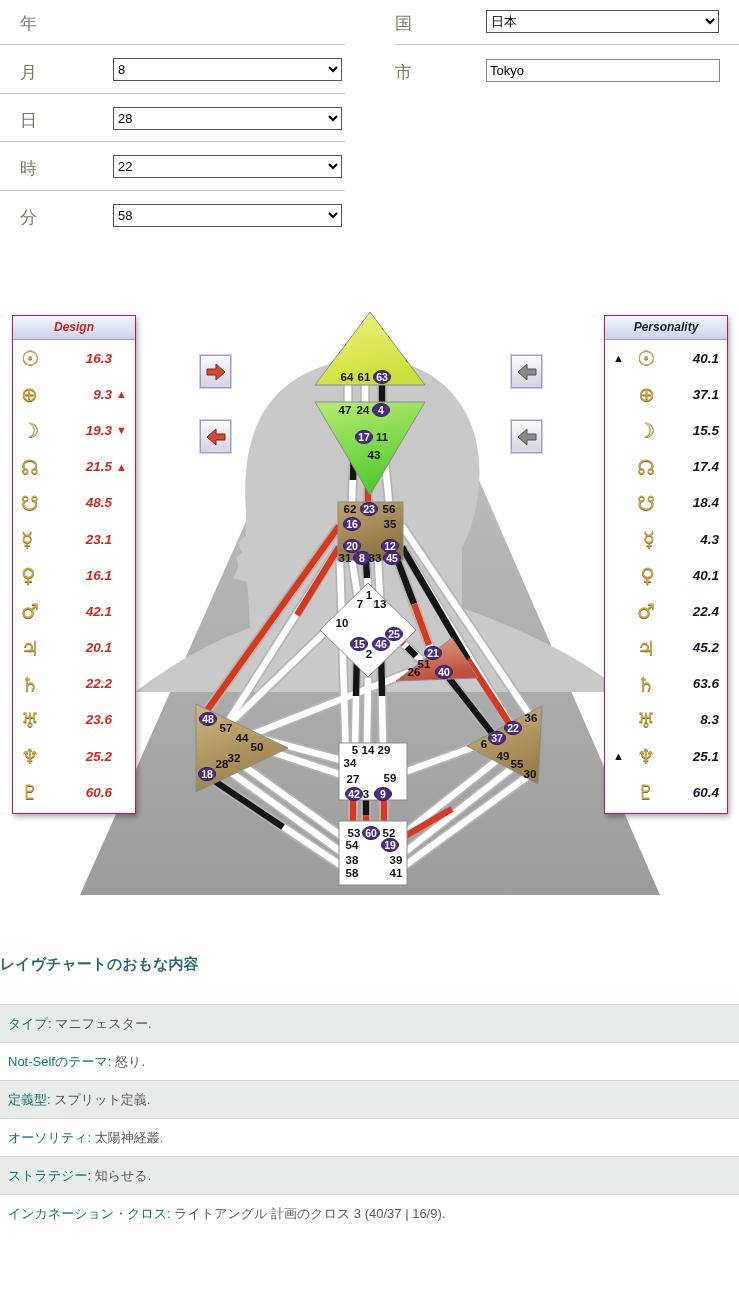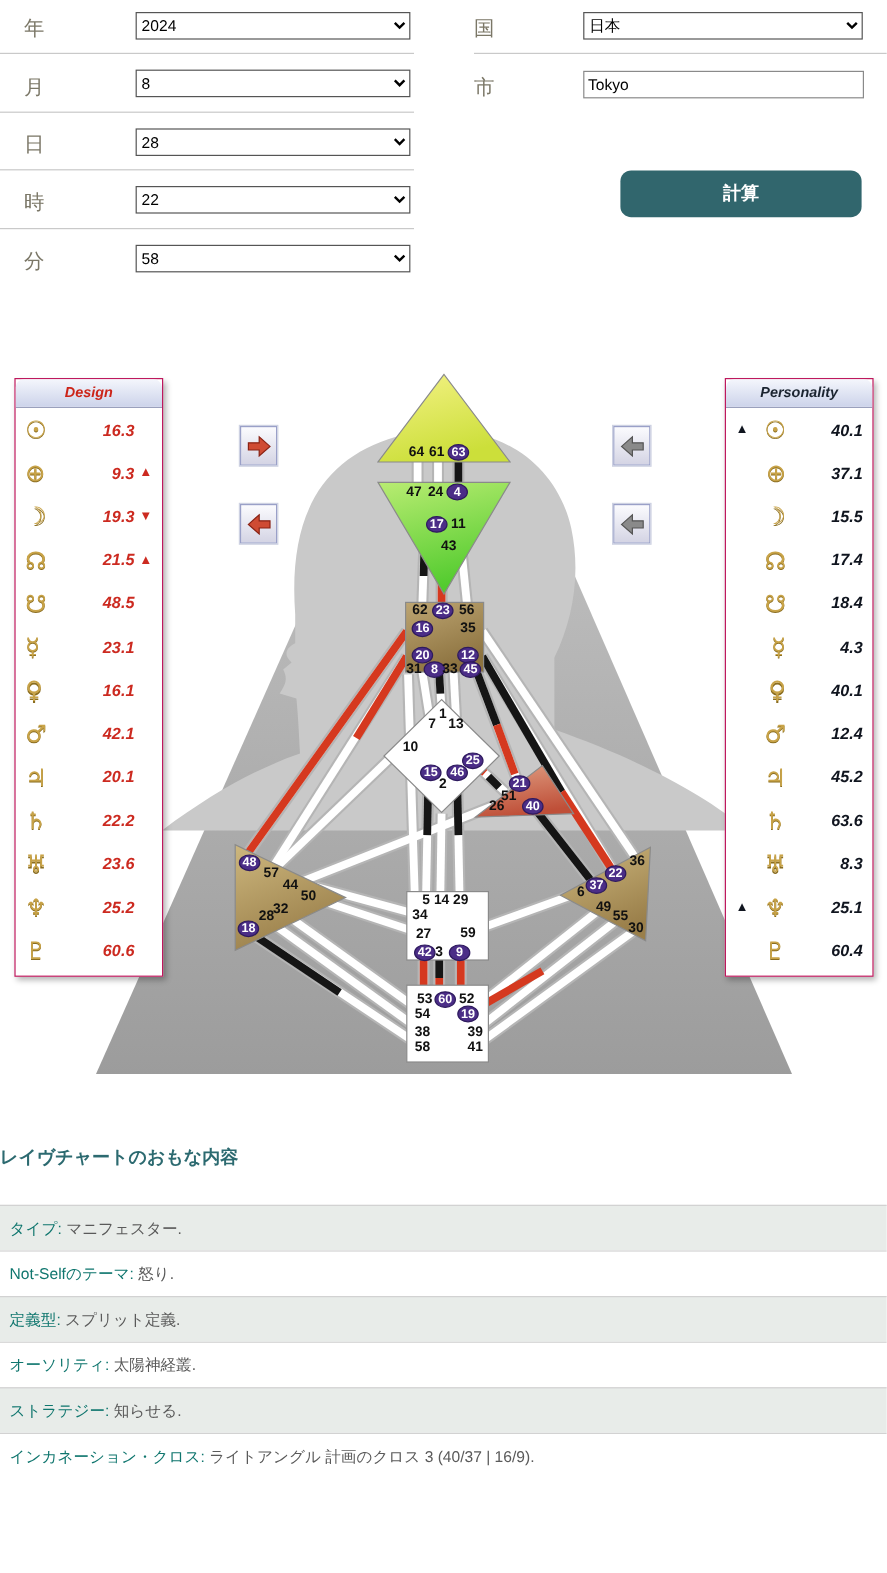--- a/index.html
+++ b/index.html
@@ -49,42 +49,40 @@
   .srow:nth-child(odd){background:#e8ece9;}
   .srow:nth-child(even){background:#fff;}
   .slabel{font-weight:normal;color:#0f766e;white-space:pre;}
   .svalue{color:#5a5a5a;white-space:pre;}
 </style>
 </head>
 <body>
 
 <div class="form">
   <div class="flabel" style="top:12px">年</div>
-  <select class="fsel" style="position:absolute;left:113px;top:10px"><option>2024</option></select>
   <div class="flabel" style="top:61px">月</div>
   <select style="position:absolute;left:113px;top:58px"><option>8</option></select>
   <div class="flabel" style="top:109px">日</div>
   <select style="position:absolute;left:113px;top:107px"><option>28</option></select>
   <div class="flabel" style="top:157px">時</div>
   <select style="position:absolute;left:113px;top:155px"><option>22</option></select>
   <div class="flabel" style="top:206px">分</div>
   <select style="position:absolute;left:113px;top:204px"><option>58</option></select>
 
   <div class="flabel" style="left:395px;top:12px">国</div>
   <select style="position:absolute;left:486px;top:10px;width:233px"><option>日本</option></select>
   <div class="flabel" style="left:395px;top:61px">市</div>
   <input class="txt" style="position: absolute; left: 486px; top: 59px; width: 226px;" value="Tokyo">
 
   <div class="fsep" style="left:0;top:44px;width:345px"></div>
   <div class="fsep" style="left:395px;top:44px;width:344px"></div>
   <div class="fsep" style="left:0;top:93px;width:345px"></div>
   <div class="fsep" style="left:0;top:141px;width:345px"></div>
   <div class="fsep" style="left:0;top:190px;width:345px"></div>
 
-  <button class="calc">計算</button>
 </div>
 
 <div class="chart">
   <svg width="739" height="622" viewBox="0 0 739 622">
     <defs>
       <linearGradient id="mtn" x1="0" y1="0" x2="0" y2="1">
         <stop offset="0" stop-color="#c6c6c6"></stop>
           <stop offset="1" stop-color="#9c9c9c"></stop>
       </linearGradient>
       <linearGradient id="yel" x1="0" y1="0" x2="0.4" y2="1">
@@ -447,21 +445,21 @@
           <span class="pval">4.3</span>
           <span class="mark"></span>
         </div>
         <div class="prow">
           <span class="glyph">♀</span>
           <span class="pval">40.1</span>
           <span class="mark"></span>
         </div>
         <div class="prow">
           <span class="glyph">♂</span>
-          <span class="pval">12.4</span>
+          <span class="pval">22.4</span>
           <span class="mark"></span>
         </div>
         <div class="prow">
           <span class="glyph">♃</span>
           <span class="pval">45.2</span>
           <span class="mark"></span>
         </div>
         <div class="prow">
           <span class="glyph">♄</span>
           <span class="pval">63.6</span>

